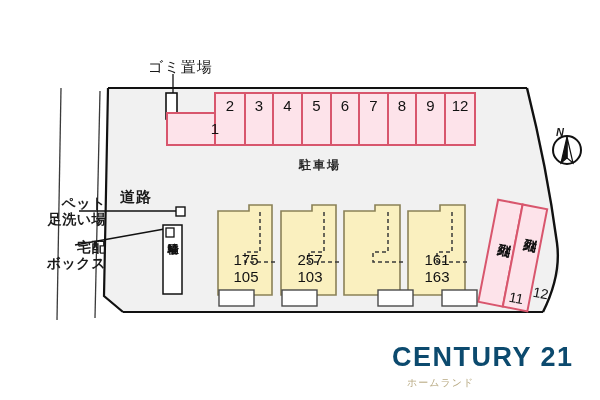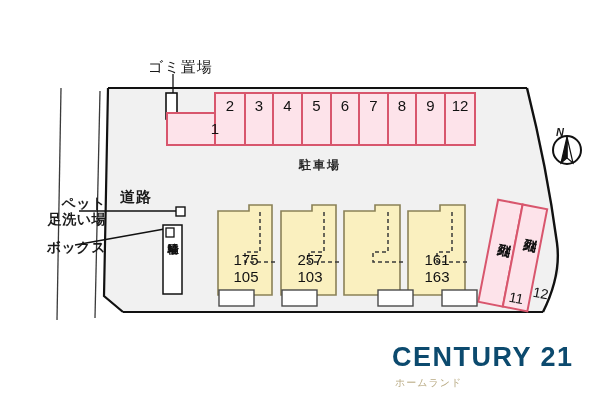--- a/index.html
+++ b/index.html
@@ -72,21 +72,21 @@
   
   #logo{
     position:absolute;left:392px;top:344px;
   }
   #logo-main{
     font-size:27px;font-weight:700;color:#0c4a6e;
     letter-spacing:1.5px;line-height:1;
     font-family:"Liberation Sans","DejaVu Sans",sans-serif;
   }
   #logo-sub{
-    margin-top:5px;margin-left:3px;
+    margin-top:5px;margin-left:15px;
     font-size:10px;color:#b9ab84;letter-spacing:1px;
     font-family:"DejaVu Sans","Liberation Sans",sans-serif;
   }
 </style>
 </head>
 <body>
 
 <div id="stage">
 
   <svg id="map" viewBox="0 0 600 400">
@@ -155,20 +155,21 @@
 
   <div class="lbl jp" id="lab-gomi">ゴミ置場</div>
   <div class="lbl jp" id="lab-road">道路</div>
 
   <div class="lbl jp" id="lab-pet">
     <span>ペット</span>
     <span>足洗い場</span>
   </div>
 
   <div class="lbl jp" id="lab-takuhai">
+    <span>宅配</span>
     <span>ボックス</span>
   </div>
 
   <div class="lbl jp" id="lab-parking">駐車場</div>
   <div class="lbl jp" id="lab-bike">駐輪場</div>
   <div class="lbl" id="compass-n">N</div>
 
   <div class="stall-num wide" style="left:200px;top:120px;width:30px;">1</div>
   <div class="stall-num" style="left:215px;top:97px;width:30px;">2</div>
   <div class="stall-num" style="left:245px;top:97px;width:28px;">3</div>

